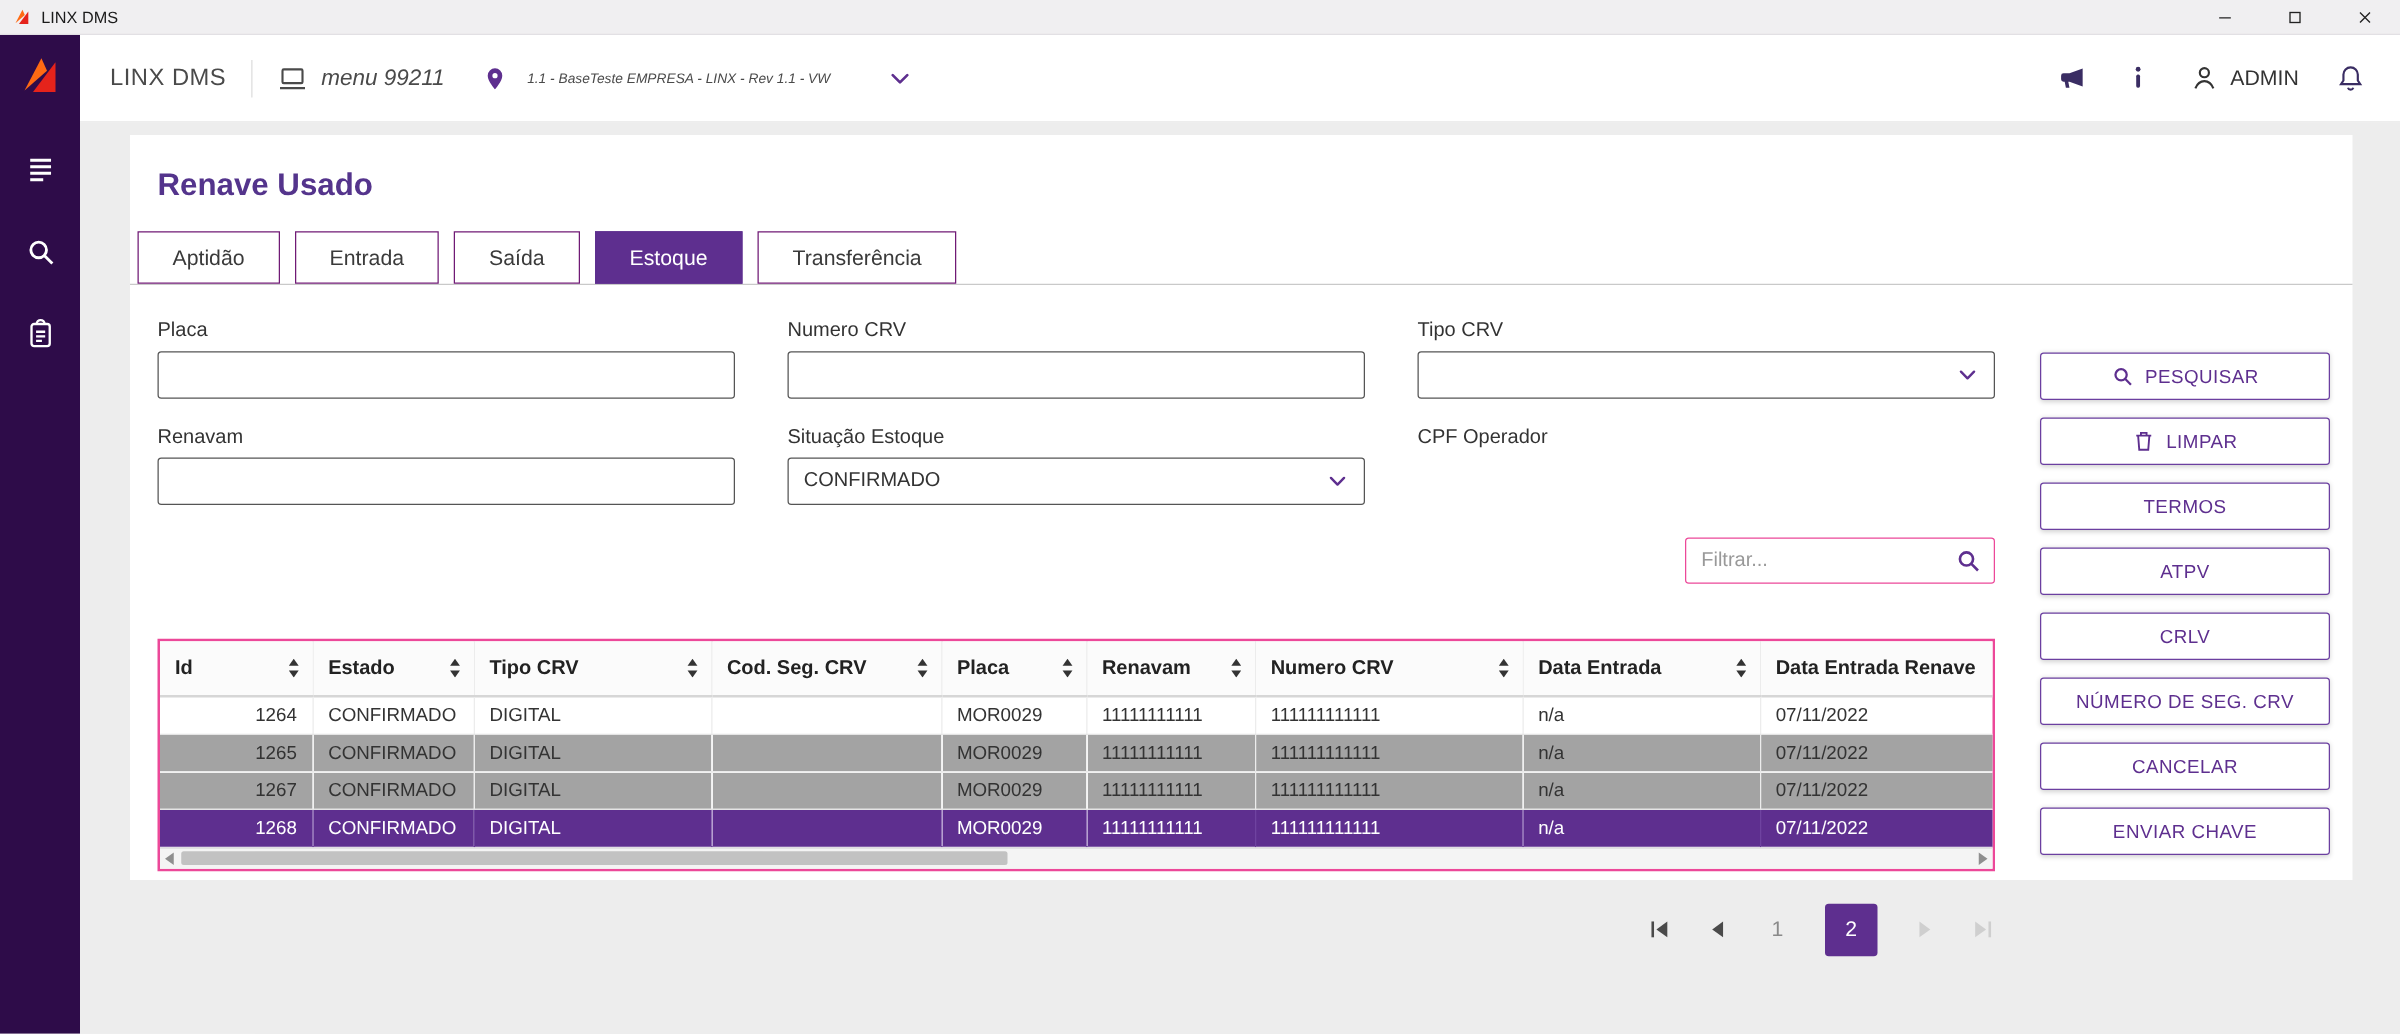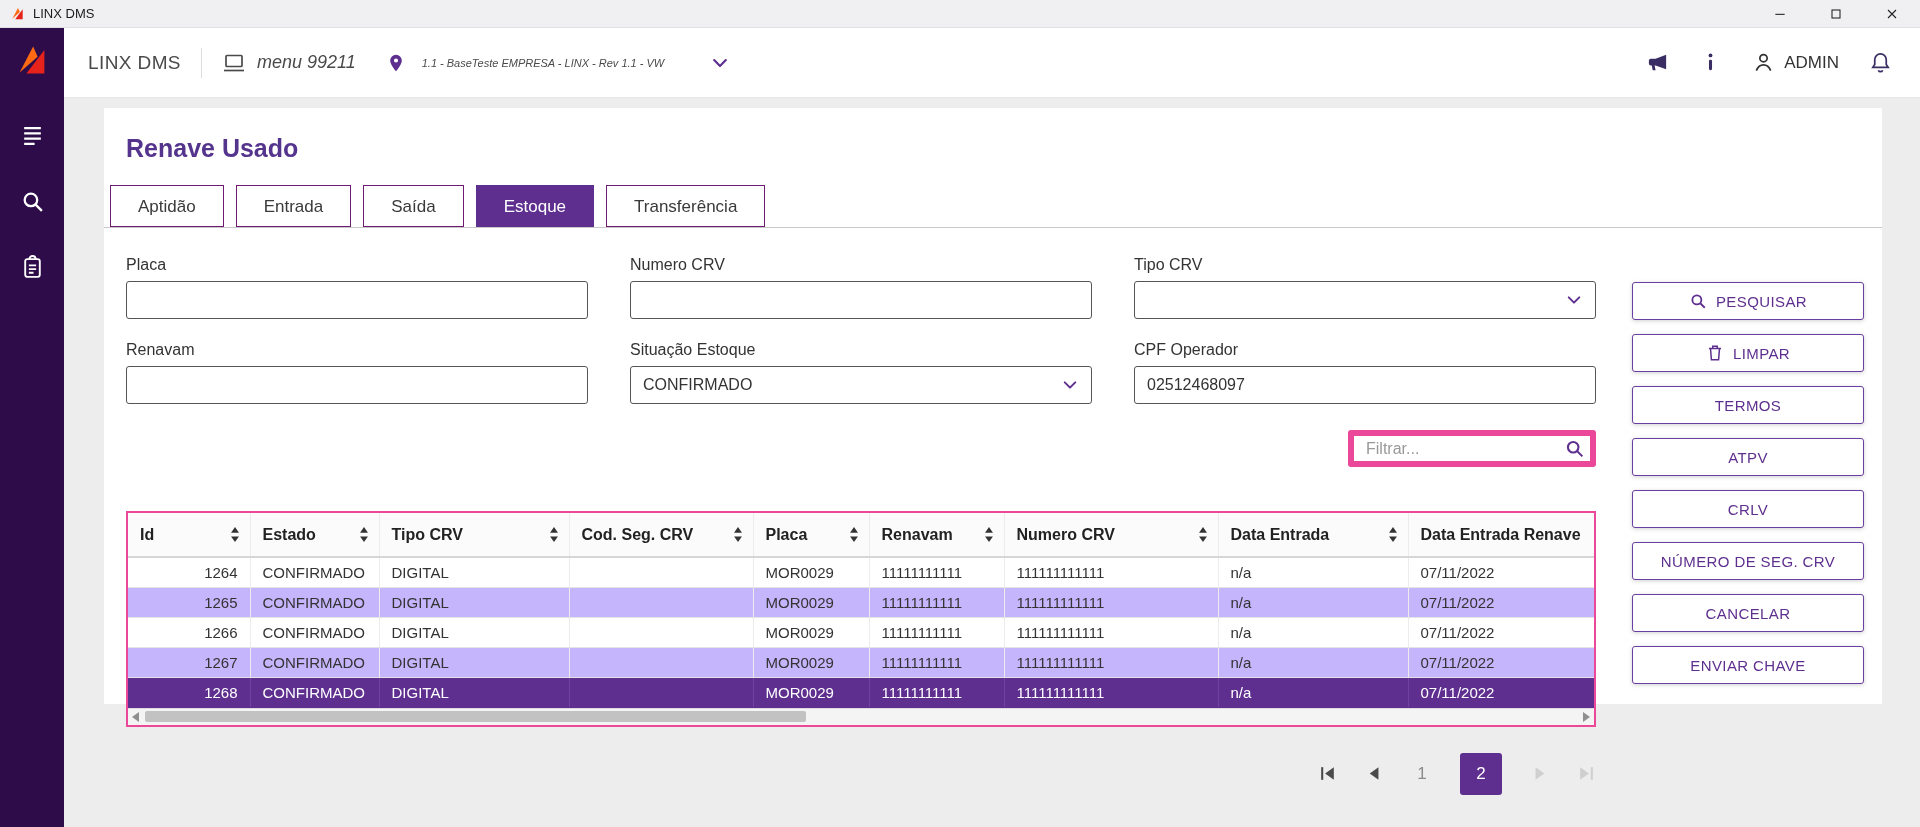--- a/index.html
+++ b/index.html
@@ -60,39 +60,39 @@
   .form-grid { display:grid; grid-template-columns:repeat(3,1fr); column-gap:42px; row-gap:22px; }
   .field label { display:block; font-size:16px; color:#333; margin-bottom:7px; }
   .field input, .select { width:100%; height:38px; border:1px solid #555; border-radius:3px;
     font-size:16px; color:#333; padding:0 12px; background:#fff; font-family:inherit; }
   .select { display:flex; align-items:center; justify-content:space-between; cursor:pointer; }
   .select .chev { color:#5e2f8f; display:flex; }
   .select .chev svg { width:18px; height:18px; }
 
   .filter-row { display:flex; justify-content:flex-end; margin-top:26px; }
   .filter-box { position:relative; width:248px; }
-  .filter-box input { width:100%; height:37px; border:6px solid #ec4899; border-radius:3px;
+  .filter-box input { width:100%; height:37px; border:1px solid #ec4899; border-radius:3px;
     padding:0 44px 0 12px; font-size:16px; font-family:inherit; color:#333; }
   .filter-box input::placeholder { color:#999; }
   .filter-box .mag { position:absolute; right:11px; top:8px; color:#5e2f8f; display:flex; }
   .filter-box .mag svg { width:21px; height:21px; }
 
   
   .table-outer { margin-top:44px; border:2px solid #ec4899; width:1470px; }
   .table-clip { overflow:hidden; width:100%; }
   .grid-table { table-layout:fixed; border-collapse:collapse; width:1540px; }
   .grid-table thead th { height:44px; background:#fbfbfb; font-size:16px; font-weight:bold;
     color:#222; text-align:left; padding:0 30px 0 12px; position:relative;
     border-bottom:2px solid #d6d6d6; border-right:1px solid #ececec; white-space:nowrap; }
   .sort-icon { position:absolute; right:10px; top:14px; color:#333; }
   .sort-icon svg { width:10px; height:15px; }
   .grid-table tbody td { height:30px; font-size:15px; color:#333; padding:0 12px;
     border-bottom:1px solid #e4e4e4; border-right:1px solid #ececec;
     white-space:nowrap; overflow:hidden; }
-  tr.alt td { background:#c4b5fd; }
+  tr.alt td { background:#a3a3a3; }
   tr.selected td { background:#5e2f8f; color:#fff; border-right-color:#6f43a0; border-bottom-color:#5e2f8f; }
   td.right { text-align:right; padding-right:28px; }
   .c0{width:122px}.c1{width:129px}.c2{width:190px}.c3{width:184px}.c4{width:116px}
   .c5{width:135px}.c6{width:214px}.c7{width:190px}.c8{width:260px}
 
   .hscroll { height:17px; background:#f4f4f4; border-top:1px solid #dcdcdc; display:flex;
     align-items:center; padding:0 4px; gap:4px; }
   .hs-arrow { width:0; height:0; border-style:solid; }
   .hs-arrow.left  { border-width:5px 7px 5px 0; border-color:transparent #8f8f8f transparent transparent; }
   .hs-arrow.right { border-width:5px 0 5px 7px; border-color:transparent transparent transparent #8f8f8f; }
@@ -276,21 +276,20 @@
                   <span>CONFIRMADO</span>
                   <span class="chev">
                     <svg viewBox="0 0 24 24" fill="none" stroke="currentColor" stroke-width="2.6" stroke-linecap="round" stroke-linejoin="round">
                         <polyline points="5 8.5 12 15.5 19 8.5"></polyline>
                       </svg>
                   </span>
                 </div>
               </div>
               <div class="field">
                 <label>CPF Operador</label>
-                <input value="02512468097" style="">
               </div>
             </div>
 
             <div class="filter-row">
               <div class="filter-box">
                 <input placeholder="Filtrar..." style="">
                 <span class="mag">
                   <svg viewBox="0 0 24 24" fill="none" stroke="currentColor" stroke-width="2.4">
                       <circle cx="10.5" cy="10.5" r="6"></circle>
                       <line x1="15" y1="15" x2="21" y2="21"></line>
@@ -346,31 +345,20 @@
                         <td class="c2">DIGITAL</td>
                         <td class="c3"></td>
                         <td class="c4">MOR0029</td>
                         <td class="c5">11111111111</td>
                         <td class="c6">111111111111</td>
                         <td class="c7">n/a</td>
                         <td class="c8">07/11/2022</td>
                       </tr>
                       <tr class="alt">
                         <td class="c0 right">1265</td>
-                        <td class="c1">CONFIRMADO</td>
-                        <td class="c2">DIGITAL</td>
-                        <td class="c3"></td>
-                        <td class="c4">MOR0029</td>
-                        <td class="c5">11111111111</td>
-                        <td class="c6">111111111111</td>
-                        <td class="c7">n/a</td>
-                        <td class="c8">07/11/2022</td>
-                      </tr>
-                      <tr class="">
-                        <td class="c0 right">1266</td>
                         <td class="c1">CONFIRMADO</td>
                         <td class="c2">DIGITAL</td>
                         <td class="c3"></td>
                         <td class="c4">MOR0029</td>
                         <td class="c5">11111111111</td>
                         <td class="c6">111111111111</td>
                         <td class="c7">n/a</td>
                         <td class="c8">07/11/2022</td>
                       </tr>
                       <tr class="alt">

